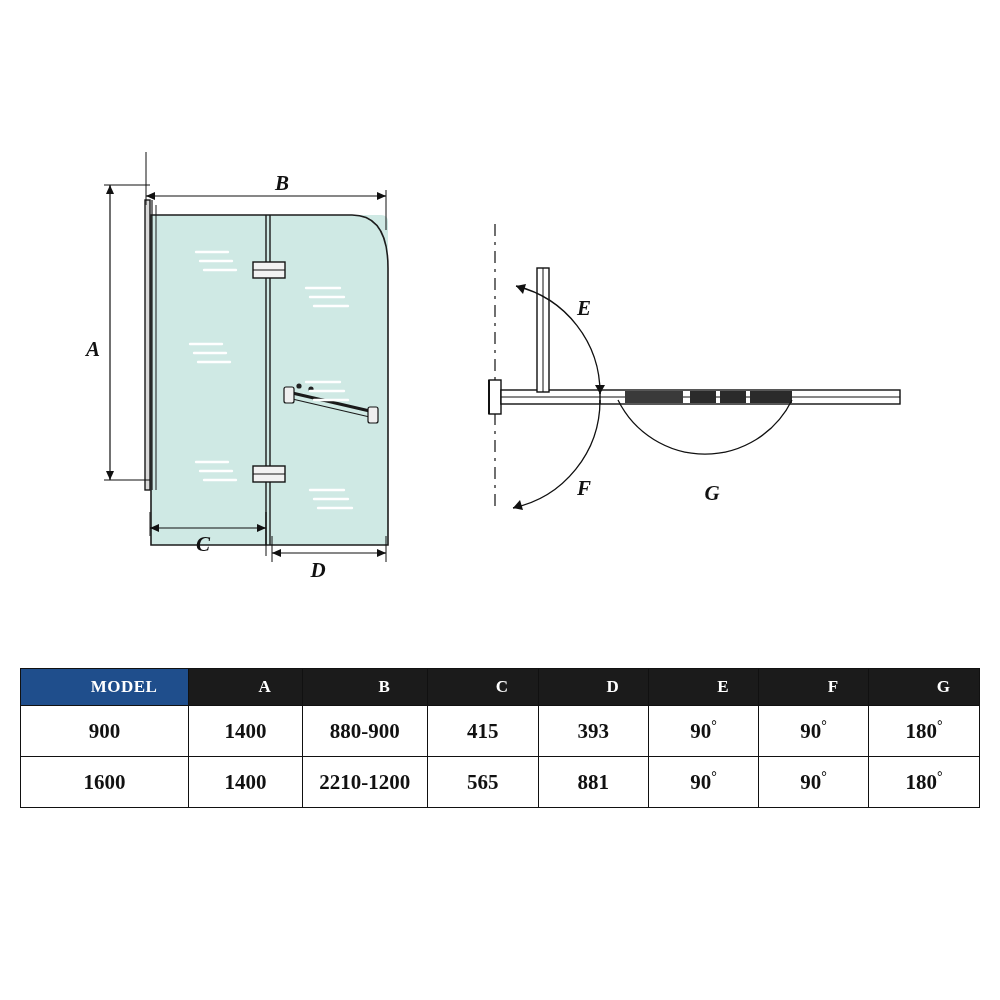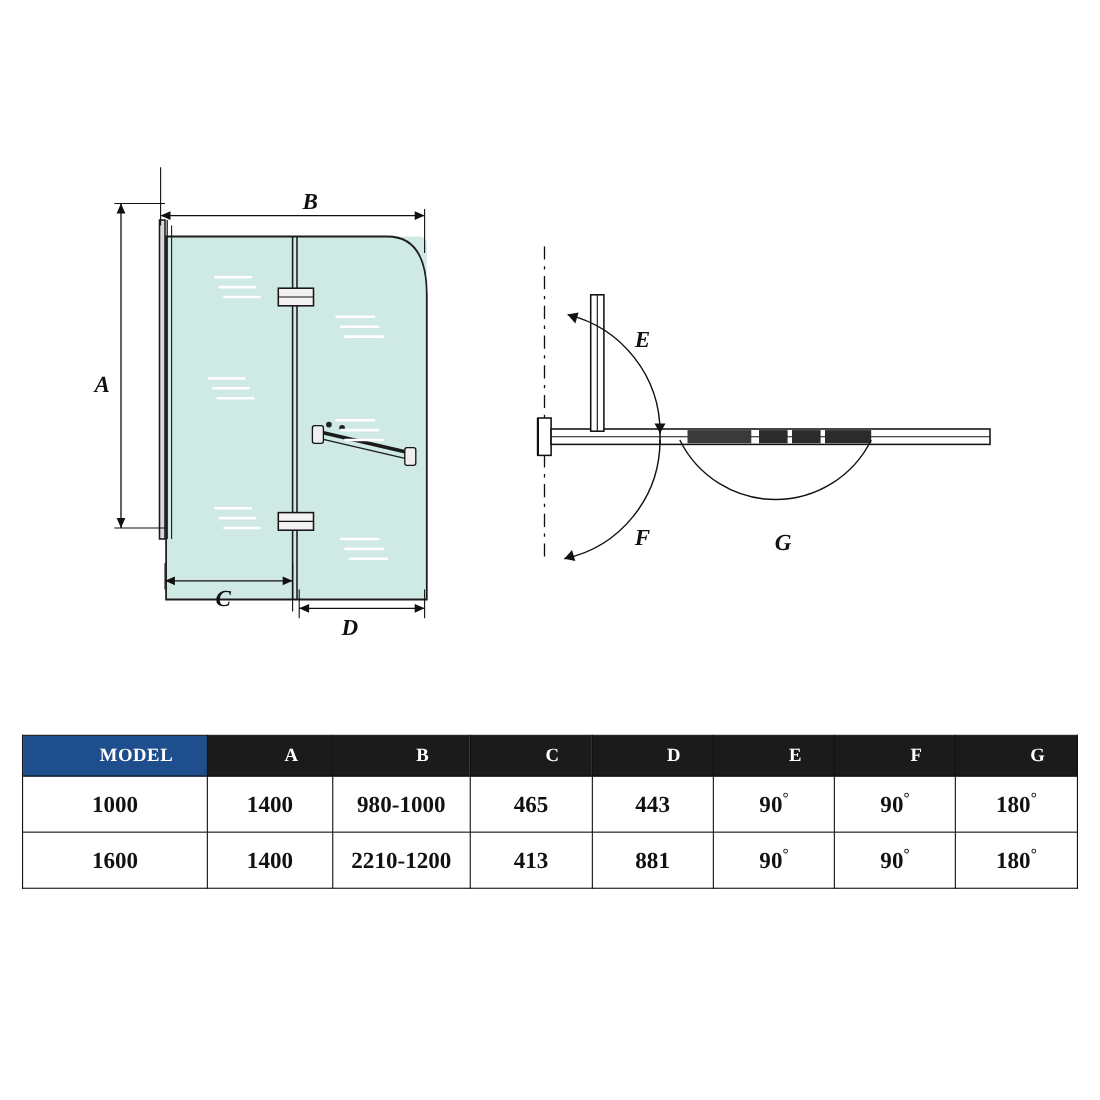--- a/index.html
+++ b/index.html
@@ -198,34 +198,34 @@
         <th class="col-b">B</th>
         <th class="col-c">C</th>
         <th class="col-d">D</th>
         <th class="col-e">E</th>
         <th class="col-f">F</th>
         <th class="col-g">G</th>
       </tr>
     </thead>
     <tbody>
       <tr>
-        <td>1000</td>
+        <td>900</td>
         <td>1400</td>
-        <td>980-1000</td>
-        <td>465</td>
-        <td>443</td>
+        <td>880-900</td>
+        <td>415</td>
+        <td>393</td>
         <td><span>90</span><span class="deg">°</span></td>
         <td><span>90</span><span class="deg">°</span></td>
         <td><span>180</span><span class="deg">°</span></td>
       </tr>
       <tr>
         <td>1600</td>
         <td>1400</td>
         <td>2210-1200</td>
-        <td>413</td>
+        <td>565</td>
         <td>881</td>
         <td><span>90</span><span class="deg">°</span></td>
         <td><span>90</span><span class="deg">°</span></td>
         <td><span>180</span><span class="deg">°</span></td>
       </tr>
     </tbody>
   </table>
 </div>
 
 </body></html>

